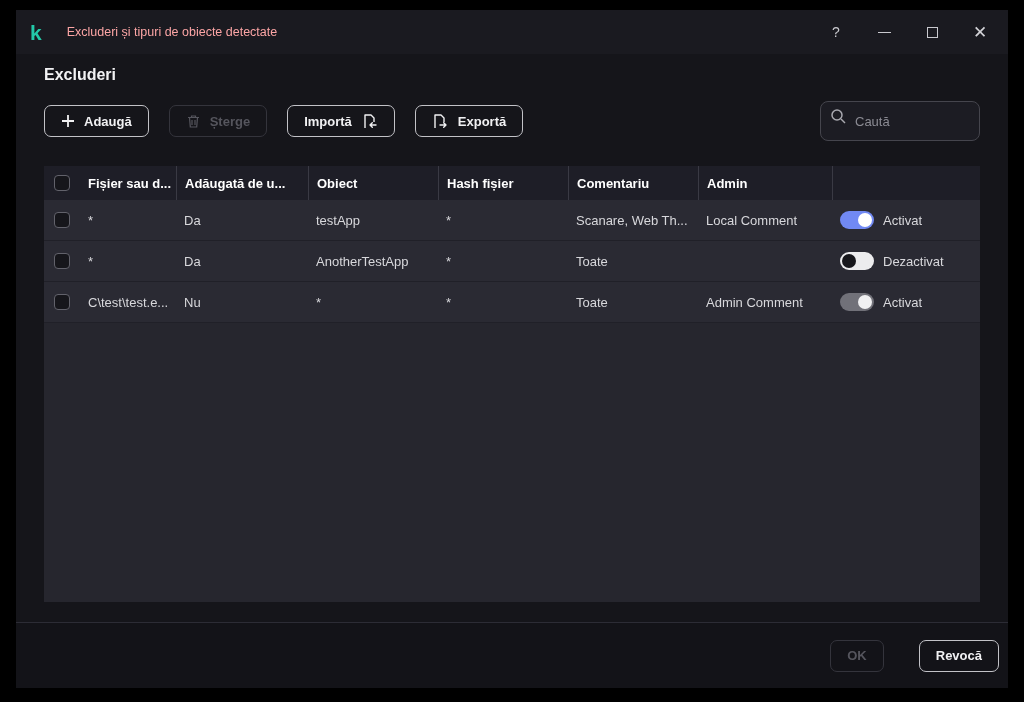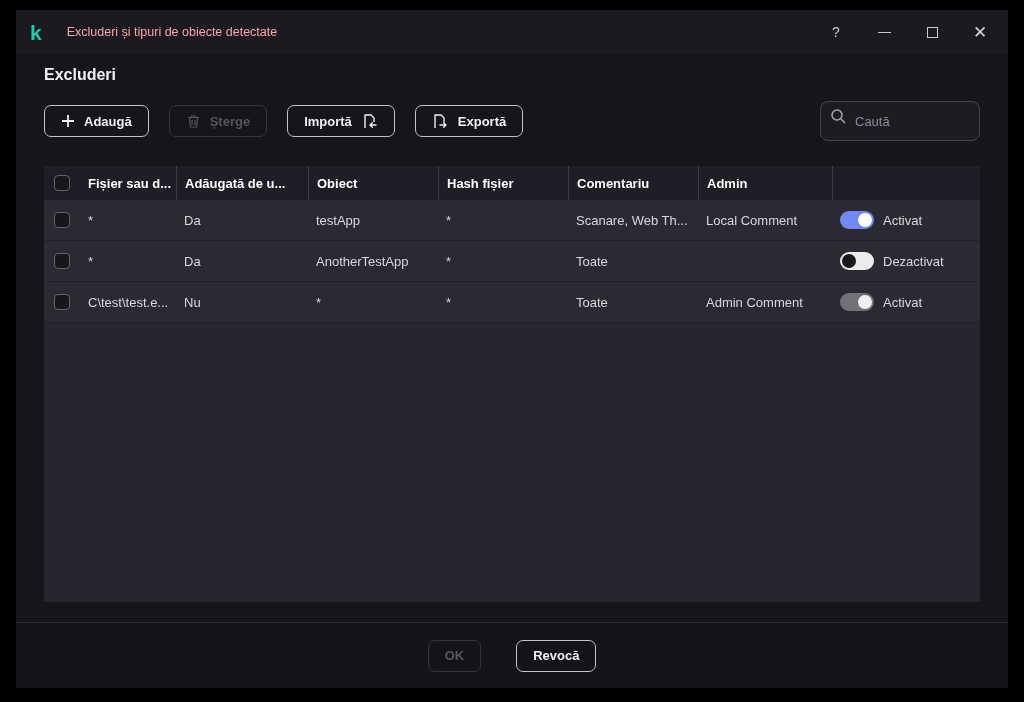--- a/index.html
+++ b/index.html
@@ -68,21 +68,21 @@
   .knob { width:14px; height:14px; border-radius:50%; position:absolute; top:2px; }
   .tg-on  { background:#7189f3; } .tg-on  .knob { right:2px; background:#ffffff; }
   .tg-off { background:#ececee; } .tg-off .knob { left:2px;  background:#17171c; }
   .tg-dis { background:#717179; } .tg-dis .knob { right:2px; background:#f0f0f2; }
 
   .table-empty { flex:1; background:#26262e; }
 
   
   .footer { height:66px; flex:0 0 66px; border-top:1px solid #2c2c35;
             background:#131318; display:flex; align-items:center;
-            justify-content:center; gap:15px; padding:0 9px; }
+            justify-content:flex-end; gap:15px; padding:0 9px; }
   .btn.small { font-weight:bold; }
 </style>
 </head>
 <body>
 
 <div class="window">
 
   <div class="titlebar">
     <span class="logo">k</span>
     <span class="tb-title">Excluderi și tipuri de obiecte detectate</span>

